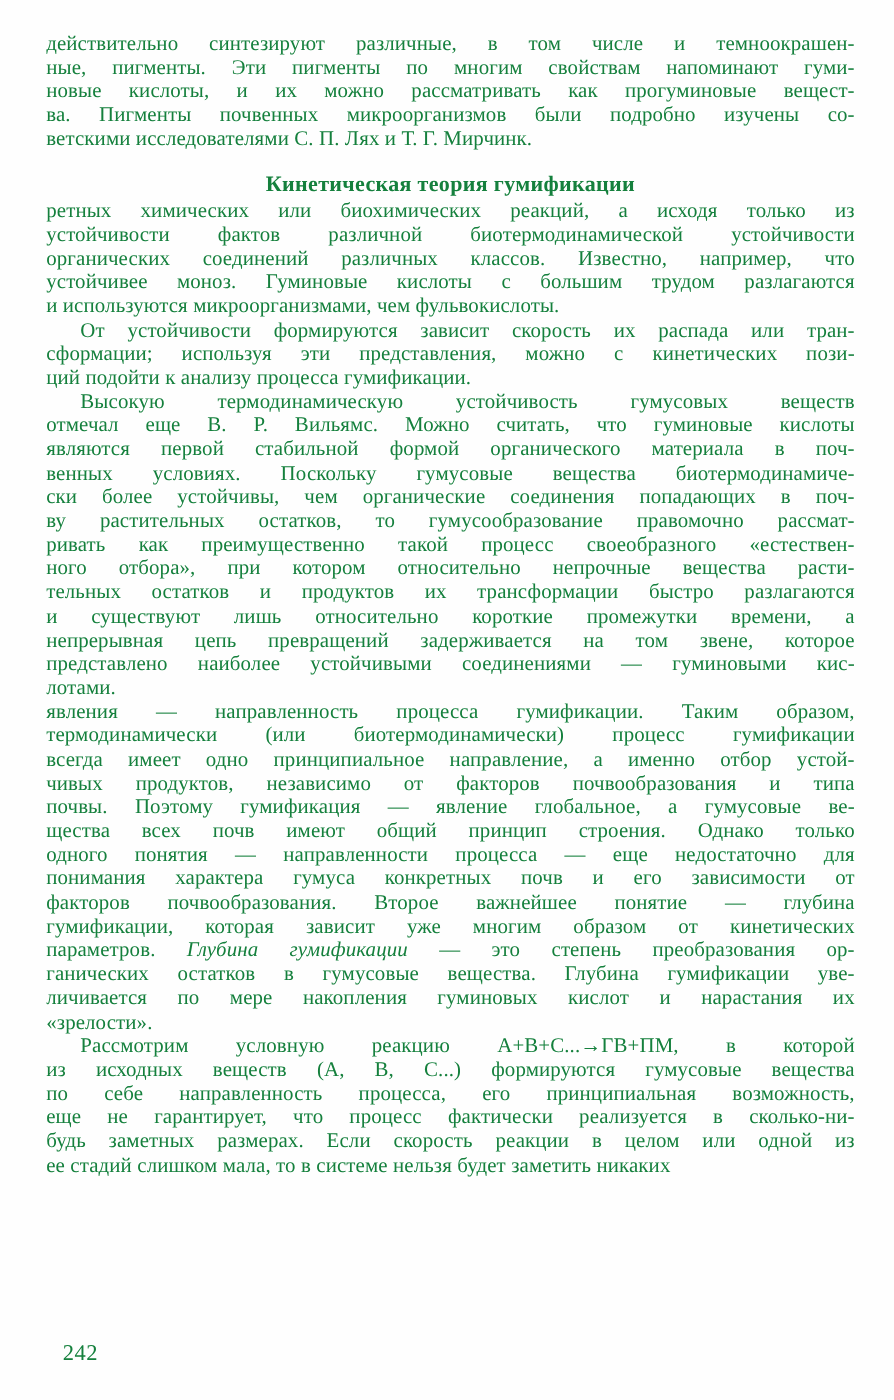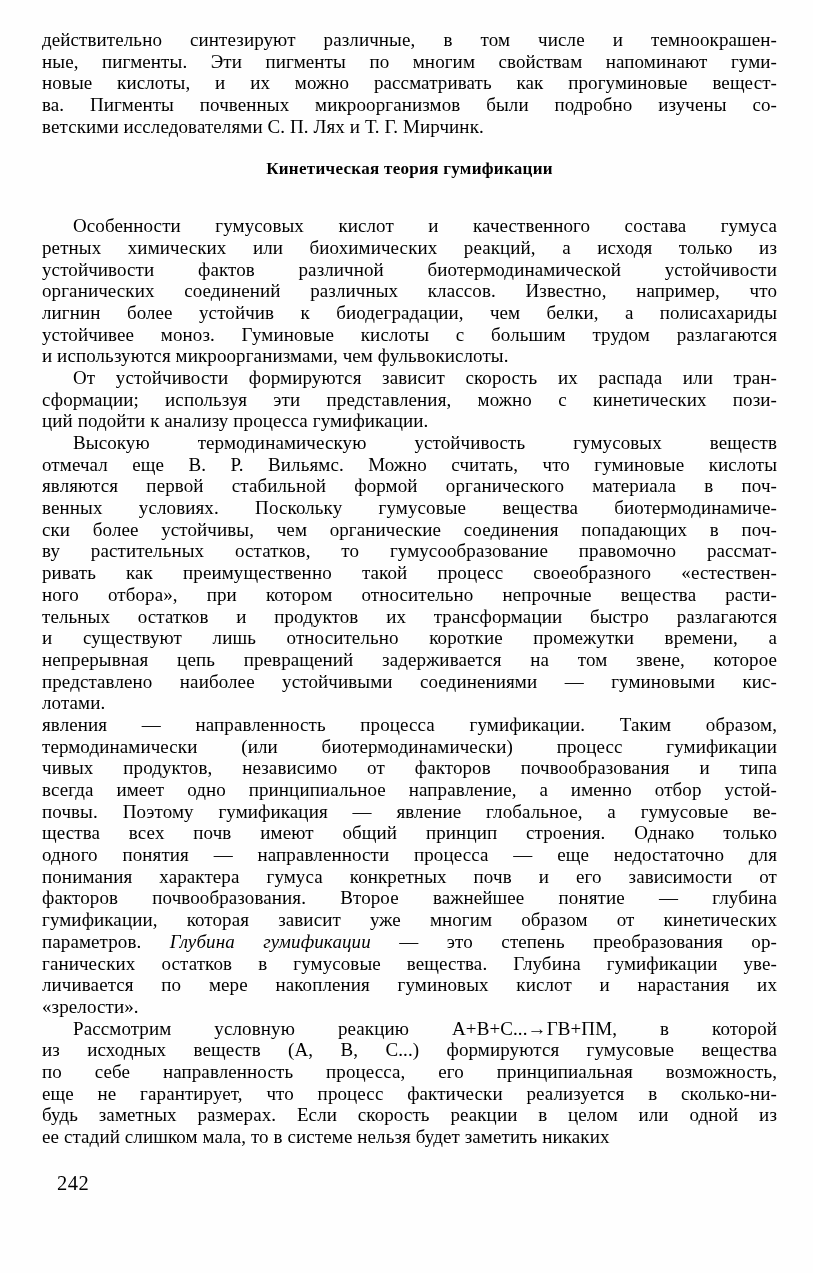--- a/index.html
+++ b/index.html
@@ -25,57 +25,55 @@
     height: 21.7px;
     text-align: justify;
     text-align-last: justify;
     letter-spacing: 0.1px;
     overflow: hidden;
     white-space: nowrap; 
   }
   .line.last { text-align-last: left; }
   .line.ind { text-indent: 31px; }
   .section-heading {
-    font-size: 17px;
+    font-size: 20px;
     line-height: 21.7px;
     font-weight: bold;
     text-align: center;
-    margin: 21px 0 35px 0;
+    margin: 21px 0 1px 0;
     letter-spacing: 0.3px;
   }
   .page-number {
     position: absolute;
     left: 57px;
-    top: 1172px;
+    top: 1219px;
     font-size: 20.5px;
     letter-spacing: 0.5px;
   }
 </style>
 </head>
 <body>
 
-<div class="page" style="background: rgb(254, 254, 254); color: #000000;">
+<div class="page" style="background: rgb(254, 254, 254); color: #15803d;">
   <div class="text-column">
     <div id="intro-container">
         <div class="para">
           <div class="line"><span>действительно синтезируют различные, в том числе и темноокрашен-</span></div>
           <div class="line"><span>ные, пигменты. Эти пигменты по многим свойствам напоминают гуми-</span></div>
           <div class="line"><span>новые кислоты, и их можно рассматривать как прогуминовые вещест-</span></div>
           <div class="line"><span>ва. Пигменты почвенных микроорганизмов были подробно изучены со-</span></div>
           <div class="line last"><span>ветскими исследователями С. П. Лях и Т. Г. Мирчинк.</span></div>
         </div>
       </div>
     <div class="section-heading">Кинетическая теория гумификации</div>
     <div id="section-container">
         <div class="para">
-          <div class="line ind"><span>Особенности гумусовых кислот и качественного состава гумуса</span></div>
           <div class="line"><span>ретных химических или биохимических реакций, а исходя только из</span></div>
           <div class="line"><span>устойчивости фактов различной биотермодинамической устойчивости</span></div>
           <div class="line"><span>органических соединений различных классов. Известно, например, что</span></div>
-          <div class="line"><span>лигнин более устойчив к биодеградации, чем белки, а полисахариды</span></div>
           <div class="line"><span>устойчивее моноз. Гуминовые кислоты с большим трудом разлагаются</span></div>
           <div class="line last"><span>и используются микроорганизмами, чем фульвокислоты.</span></div>
         </div>
         <div class="para">
           <div class="line ind"><span>От устойчивости формируются зависит скорость их распада или тран-</span></div>
           <div class="line"><span>сформации; используя эти представления, можно с кинетических пози-</span></div>
           <div class="line last"><span>ций подойти к анализу процесса гумификации.</span></div>
         </div>
         <div class="para">
           <div class="line ind"><span>Высокую термодинамическую устойчивость гумусовых веществ</span></div>
@@ -88,22 +86,22 @@
           <div class="line"><span>ного отбора», при котором относительно непрочные вещества расти-</span></div>
           <div class="line"><span>тельных остатков и продуктов их трансформации быстро разлагаются</span></div>
           <div class="line"><span>и существуют лишь относительно короткие промежутки времени, а</span></div>
           <div class="line"><span>непрерывная цепь превращений задерживается на том звене, которое</span></div>
           <div class="line"><span>представлено наиболее устойчивыми соединениями — гуминовыми кис-</span></div>
           <div class="line last"><span>лотами.</span></div>
         </div>
         <div class="para">
           <div class="line"><span>явления — направленность процесса гумификации. Таким образом,</span></div>
           <div class="line"><span>термодинамически (или биотермодинамически) процесс гумификации</span></div>
+          <div class="line"><span>всегда имеет одно принципиальное направление, а именно отбор устой-</span></div>
           <div class="line"><span>чивых продуктов, независимо от факторов почвообразования и типа</span></div>
-          <div class="line"><span>всегда имеет одно принципиальное направление, а именно отбор устой-</span></div>
           <div class="line"><span>почвы. Поэтому гумификация — явление глобальное, а гумусовые ве-</span></div>
           <div class="line"><span>щества всех почв имеют общий принцип строения. Однако только</span></div>
           <div class="line"><span>одного понятия — направленности процесса — еще недостаточно для</span></div>
           <div class="line"><span>понимания характера гумуса конкретных почв и его зависимости от</span></div>
           <div class="line"><span>факторов почвообразования. Второе важнейшее понятие — глубина</span></div>
           <div class="line"><span>гумификации, которая зависит уже многим образом от кинетических</span></div>
           <div class="line"><span>параметров. </span><i>Глубина гумификации</i><span> — это степень преобразования ор-</span></div>
           <div class="line"><span>ганических остатков в гумусовые вещества. Глубина гумификации уве-</span></div>
           <div class="line"><span>личивается по мере накопления гуминовых кислот и нарастания их</span></div>
           <div class="line last"><span>«зрелости».</span></div>

